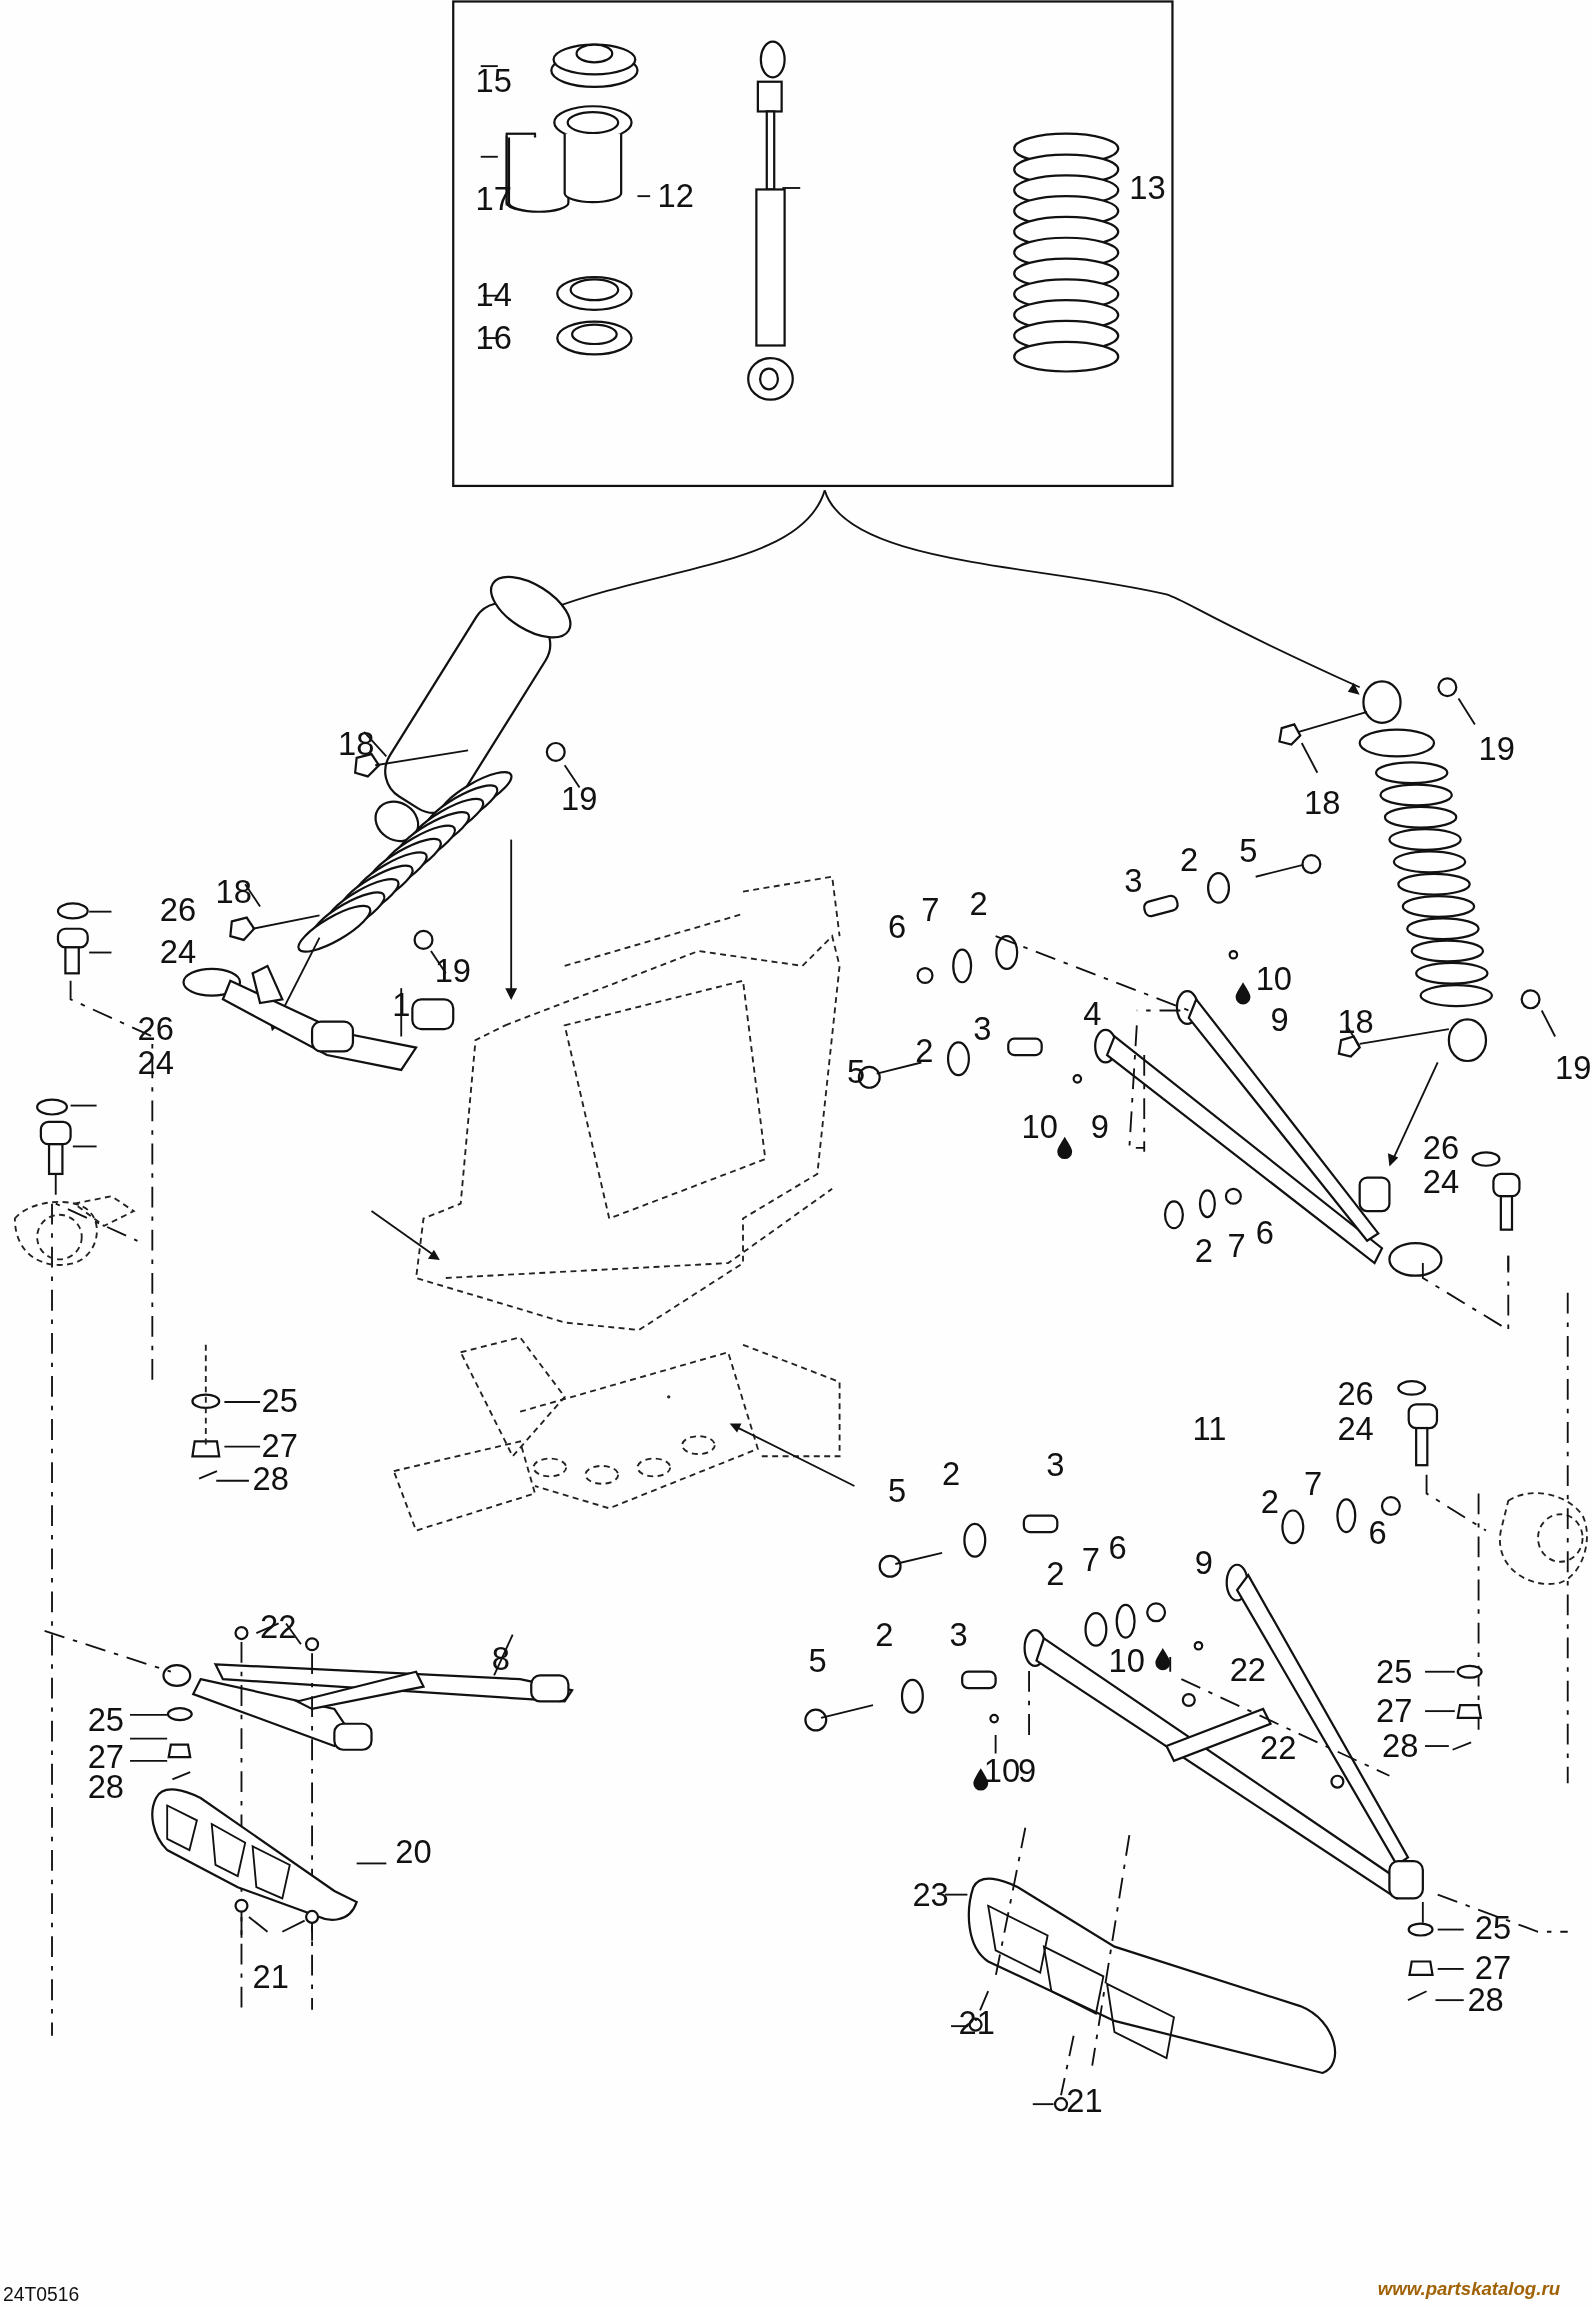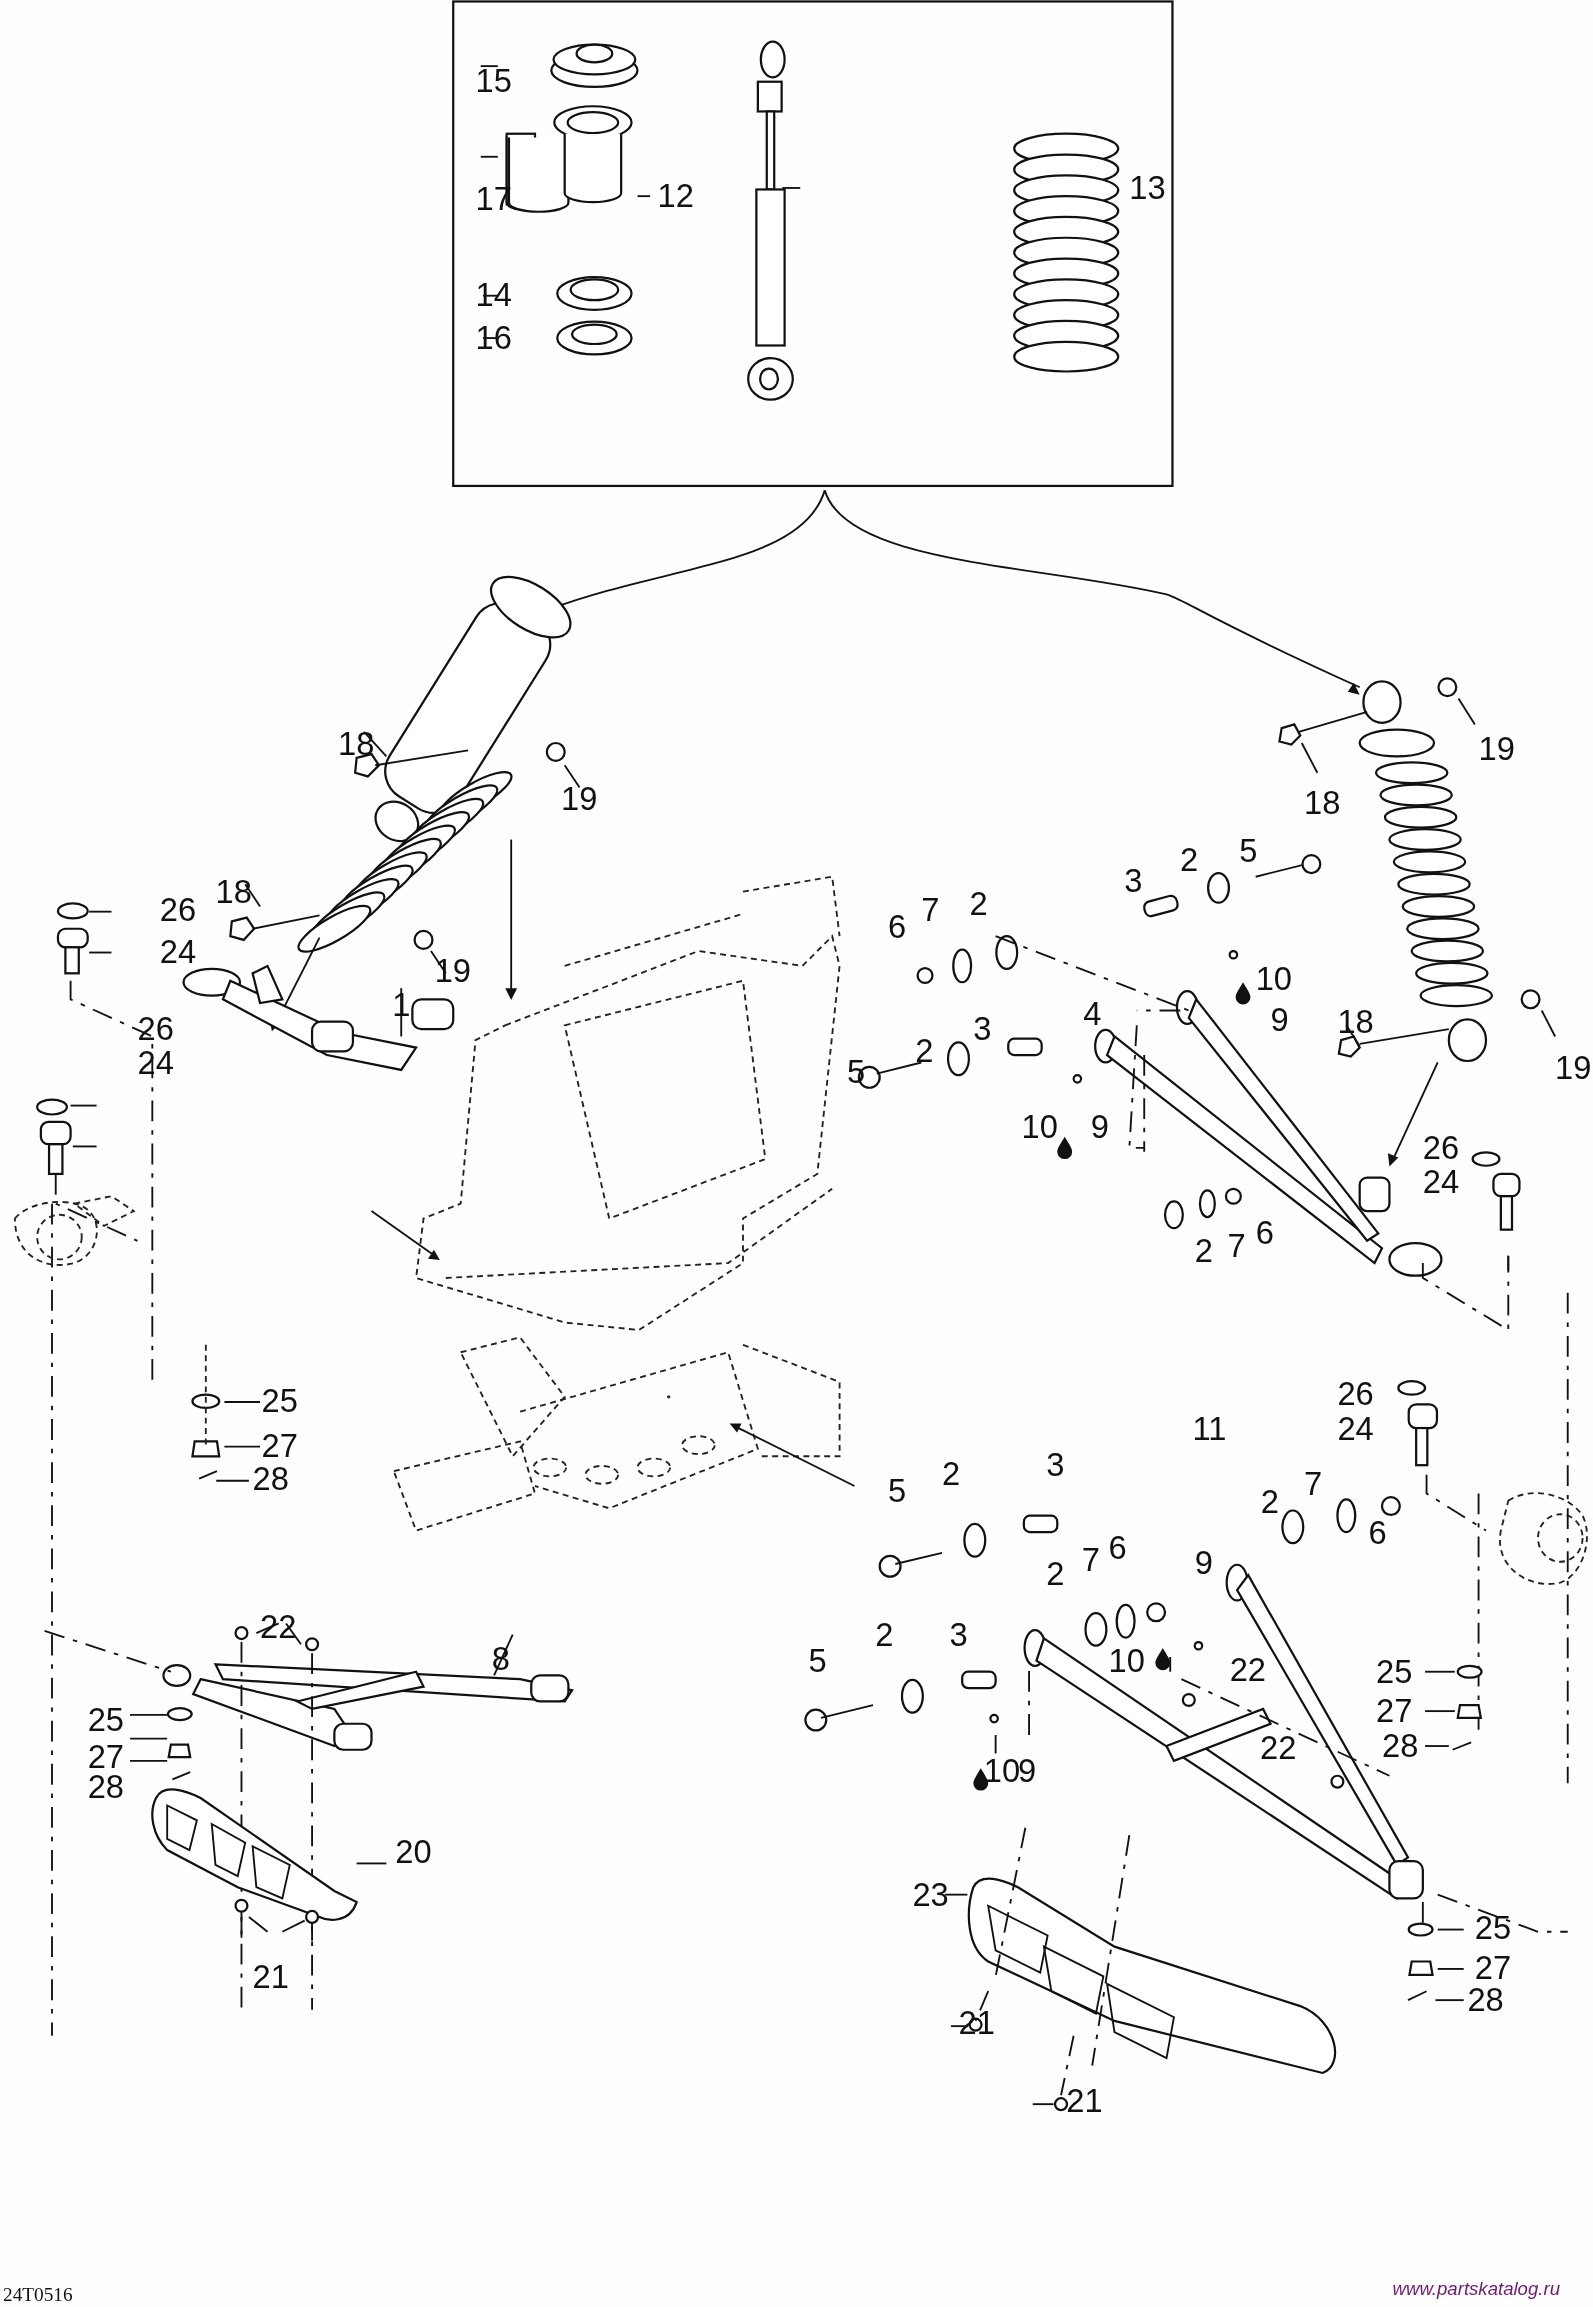--- a/index.html
+++ b/index.html
@@ -1,21 +1,21 @@
 <!DOCTYPE html>
 <html style="font-size:12px"><head>
 <meta charset="utf-8">
 <style>
   html,body{margin:0;padding:0;background:#fdfefd;}
   body{width:1593px;height:2307px;position:relative;overflow:hidden;font-family:"Liberation Sans",sans-serif;}
   #stage{position:absolute;left:0;top:0;width:1593px;height:2307px;border-radius:27px;}
   svg{position:absolute;left:0;top:0;}
   .callout{font-family:"Liberation Sans",sans-serif;font-size:44px;fill:#111;}
-  .code{position:absolute;left:3px;top:2284px;font-size:19.3px;color:#111;font-family:Liberation Serif, serif;}
-  .wm{position:absolute;right:33px;top:2278px;font-size:18.6px;color:#701a75;font-weight:normal;font-style:italic;font-family:"Liberation Sans",sans-serif;}
+  .code{position:absolute;left:3px;top:2284px;font-size:19.3px;color:#111;font-family:Liberation Sans, sans-serif;}
+  .wm{position:absolute;right:33px;top:2278px;font-size:18.6px;color:#a16207;font-weight:bold;font-style:italic;font-family:"Liberation Sans",sans-serif;}
   .part{fill:#fff;stroke:#111;stroke-width:3;}
   .thin{fill:none;stroke:#111;stroke-width:2.5;}
   .dash{fill:none;stroke:#111;stroke-width:2.5;stroke-dasharray:28 12 6 12;}
   .dot{fill:none;stroke:#222;stroke-width:2.5;stroke-dasharray:8 6;}
   .leader{stroke:#111;stroke-width:2.5;}
 </style>
 </head>
 <body>
 
 <div id="stage">

